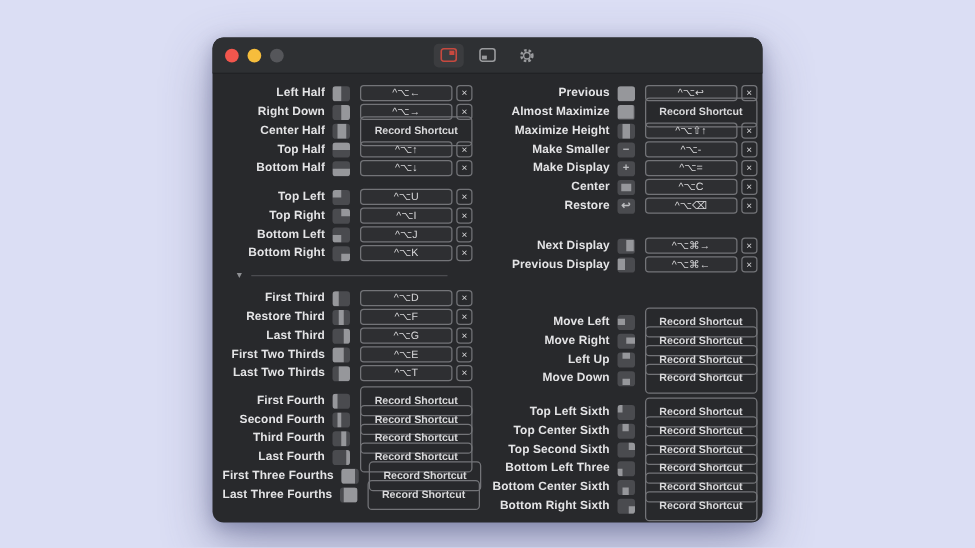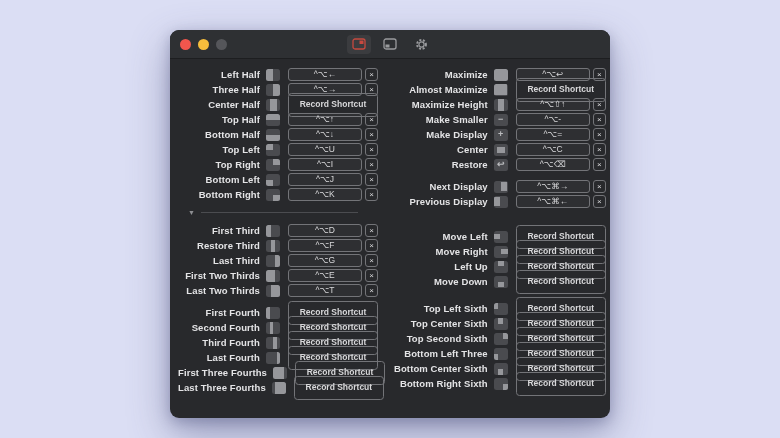--- a/index.html
+++ b/index.html
@@ -100,21 +100,21 @@
             <span class="lbl">Left Half</span>
             <span class="ricon">
               <span class="reg" style="left: 0%; top: 0%; width: 50%; height: 100%;"></span>
             </span>
             <span class="ctrl">
               <span class="field">^⌥←</span>
               <span class="xbtn">×</span>
             </span>
           </div>
           <div class="row">
-            <span class="lbl">Three Half</span>
+            <span class="lbl">Right Down</span>
             <span class="ricon">
               <span class="reg" style="left: 50%; top: 0%; width: 50%; height: 100%;"></span>
             </span>
             <span class="ctrl">
               <span class="field">^⌥→</span>
               <span class="xbtn">×</span>
             </span>
           </div>
           <div class="row">
             <span class="lbl">Center Half</span>
@@ -139,21 +139,21 @@
             <span class="lbl">Bottom Half</span>
             <span class="ricon">
               <span class="reg" style="left: 0%; top: 50%; width: 100%; height: 50%;"></span>
             </span>
             <span class="ctrl">
               <span class="field">^⌥↓</span>
               <span class="xbtn">×</span>
             </span>
           </div>
         </div>
-        <div style="">
+        <div style="margin-top: 8px;">
           <div class="row">
             <span class="lbl">Top Left</span>
             <span class="ricon">
               <span class="reg" style="left: 0%; top: 0%; width: 50%; height: 50%;"></span>
             </span>
             <span class="ctrl">
               <span class="field">^⌥U</span>
               <span class="xbtn">×</span>
             </span>
           </div>
@@ -297,21 +297,21 @@
             </span>
             <span class="ctrl">
               <button class="record">Record Shortcut</button>
             </span>
           </div>
         </div>
       </div>
     <div class="col col-right">
         <div>
           <div class="row">
-            <span class="lbl">Maximize</span>
+            <span class="lbl">Previous</span>
             <span class="ricon">
               <span class="reg" style="left: 0%; top: 0%; width: 100%; height: 100%;"></span>
             </span>
             <span class="ctrl">
               <span class="field">^⌥↩</span>
               <span class="xbtn">×</span>
             </span>
           </div>
           <div class="row">
             <span class="lbl">Almost Maximize</span>
@@ -360,21 +360,21 @@
           </div>
           <div class="row">
             <span class="lbl">Restore</span>
             <span class="ricon">↩</span>
             <span class="ctrl">
               <span class="field">^⌥⌫</span>
               <span class="xbtn">×</span>
             </span>
           </div>
         </div>
-        <div style="margin-top: 7px;">
+        <div style="margin-top: 17px;">
           <div class="row">
             <span class="lbl">Next Display</span>
             <span class="ricon">
               <span class="reg" style="left: 52%; top: 12%; width: 43%; height: 76%;"></span>
             </span>
             <span class="ctrl">
               <span class="field">^⌥⌘→</span>
               <span class="xbtn">×</span>
             </span>
           </div>
@@ -382,21 +382,21 @@
             <span class="lbl">Previous Display</span>
             <span class="ricon">
               <span class="reg" style="left: 5%; top: 12%; width: 43%; height: 76%;"></span>
             </span>
             <span class="ctrl">
               <span class="field">^⌥⌘←</span>
               <span class="xbtn">×</span>
             </span>
           </div>
         </div>
-        <div style="margin-top: 20px;">
+        <div style="margin-top: 31px;">
           <div class="row">
             <span class="lbl">Move Left</span>
             <span class="ricon">
               <span class="reg" style="left: 0%; top: 27%; width: 45%; height: 46%;"></span>
             </span>
             <span class="ctrl">
               <button class="record">Record Shortcut</button>
             </span>
           </div>
           <div class="row">

